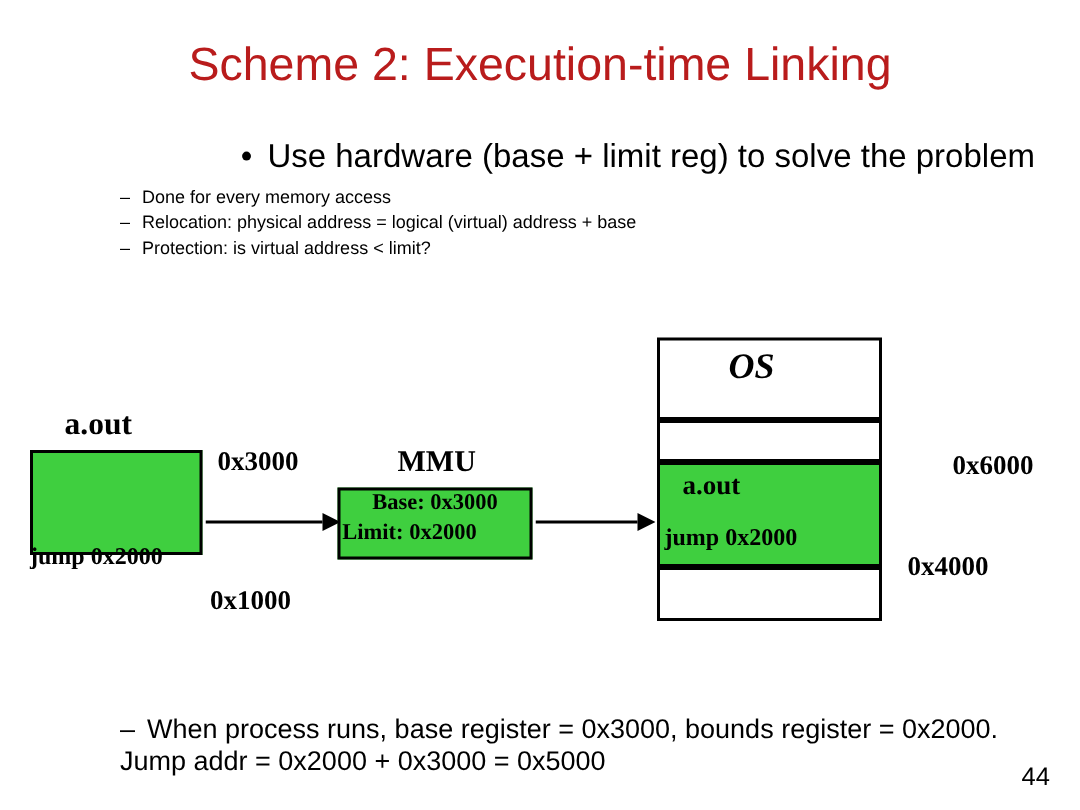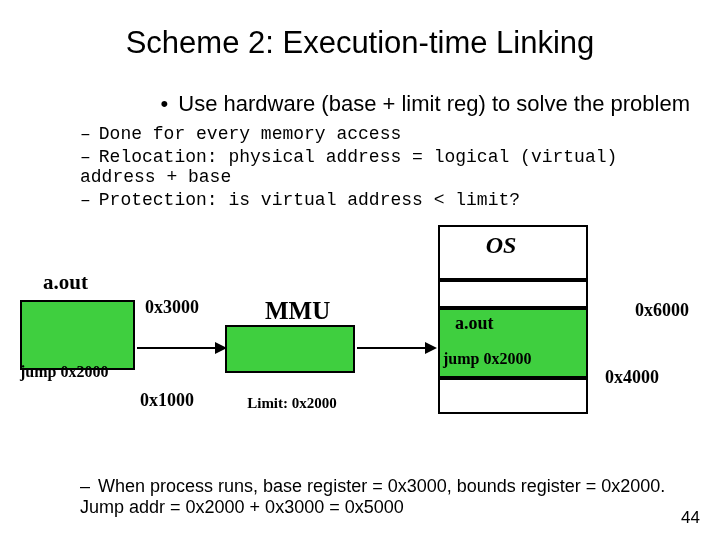--- a/index.html
+++ b/index.html
@@ -5,36 +5,35 @@
   body {
     margin: 0;
     width: 720px;
     height: 540px;
     background: #fff;
     font-family: Arial, Helvetica, sans-serif;
     position: relative;
     overflow: hidden;
   }
   .title {
-    color: #000000;
+    color: #b91c1c;
     font-size: 31px;
     text-align: center;
     padding-top: 25px;
     font-weight: normal;
   }
   .bullet1 {
     font-size: 22px;
     padding: 30px 30px 4px 30px;
     text-align: right;
   }
   .bullet1 .dot { padding-right: 10px; }
   .bullet2 {
-    font-size: 18px;
+    font-size: 12px;
     padding: 3px 30px 0 80px;
-    font-family: Liberation Mono, monospace;
   }
   .bullet2 .dash { padding-right: 8px; }
   .comic { font-family: "Comic Sans MS", "Comic Sans", cursive, sans-serif; font-weight: bold; }
   .slidenum {
     position: absolute;
     right: 20px;
     bottom: 12px;
     font-size: 17px;
     text-align: right;
   }
@@ -80,23 +79,24 @@
 
 <div class="diagram">
 
   <div class="label-addr comic" style="left:3px; top:15px; font-size:21px;">a.out</div>
   <div class="box greenbox" style="left:-20px; top:45px; width:115px; height:70px;"></div>
   <div class="label-addr comic" style="left:-20px; top:108px; font-size:16px;">jump 0x2000</div>
 
   <div class="label-addr comic" style="left:105px; top:42px;text-align:center;">0x3000</div>
   <div class="label-addr comic" style="left:100px; top:135px;">0x1000</div>
 
-  <div class="label-addr comic" style="left:225px; top:42px; font-size:25px;">MMU</div>
+  <div class="label-addr comic" style="left:225px; top:42px; font-size:20px;">MMU</div>
   <div class="box greenbox" style="left:185px; top:70px; width:130px; height:48px;"></div>
-  <div class="label-small" style="left:192px; top:92px; width:120px;margin-top:48px;">Limit: 0x2000</div>
+  <div class="label-small" style="left:190px; top:72px; width:120px;">Base: 0x3000</div>
+  <div class="label-small" style="left:173px; top:92px; width:120px;">Limit: 0x2000</div>
 
   <svg style="position:absolute; left:97px; top:85px; width:90px; height:16px;">
     <line x1="0" y1="8" x2="78" y2="8" stroke="#000" stroke-width="2"></line>
     <polygon points="78,2 90,8 78,14" fill="#000"></polygon>
   </svg>
   <svg style="position:absolute; left:317px; top:85px; width:80px; height:16px;">
     <line x1="0" y1="8" x2="68" y2="8" stroke="#000" stroke-width="2"></line>
     <polygon points="68,2 80,8 68,14" fill="#000"></polygon>
   </svg>
 

